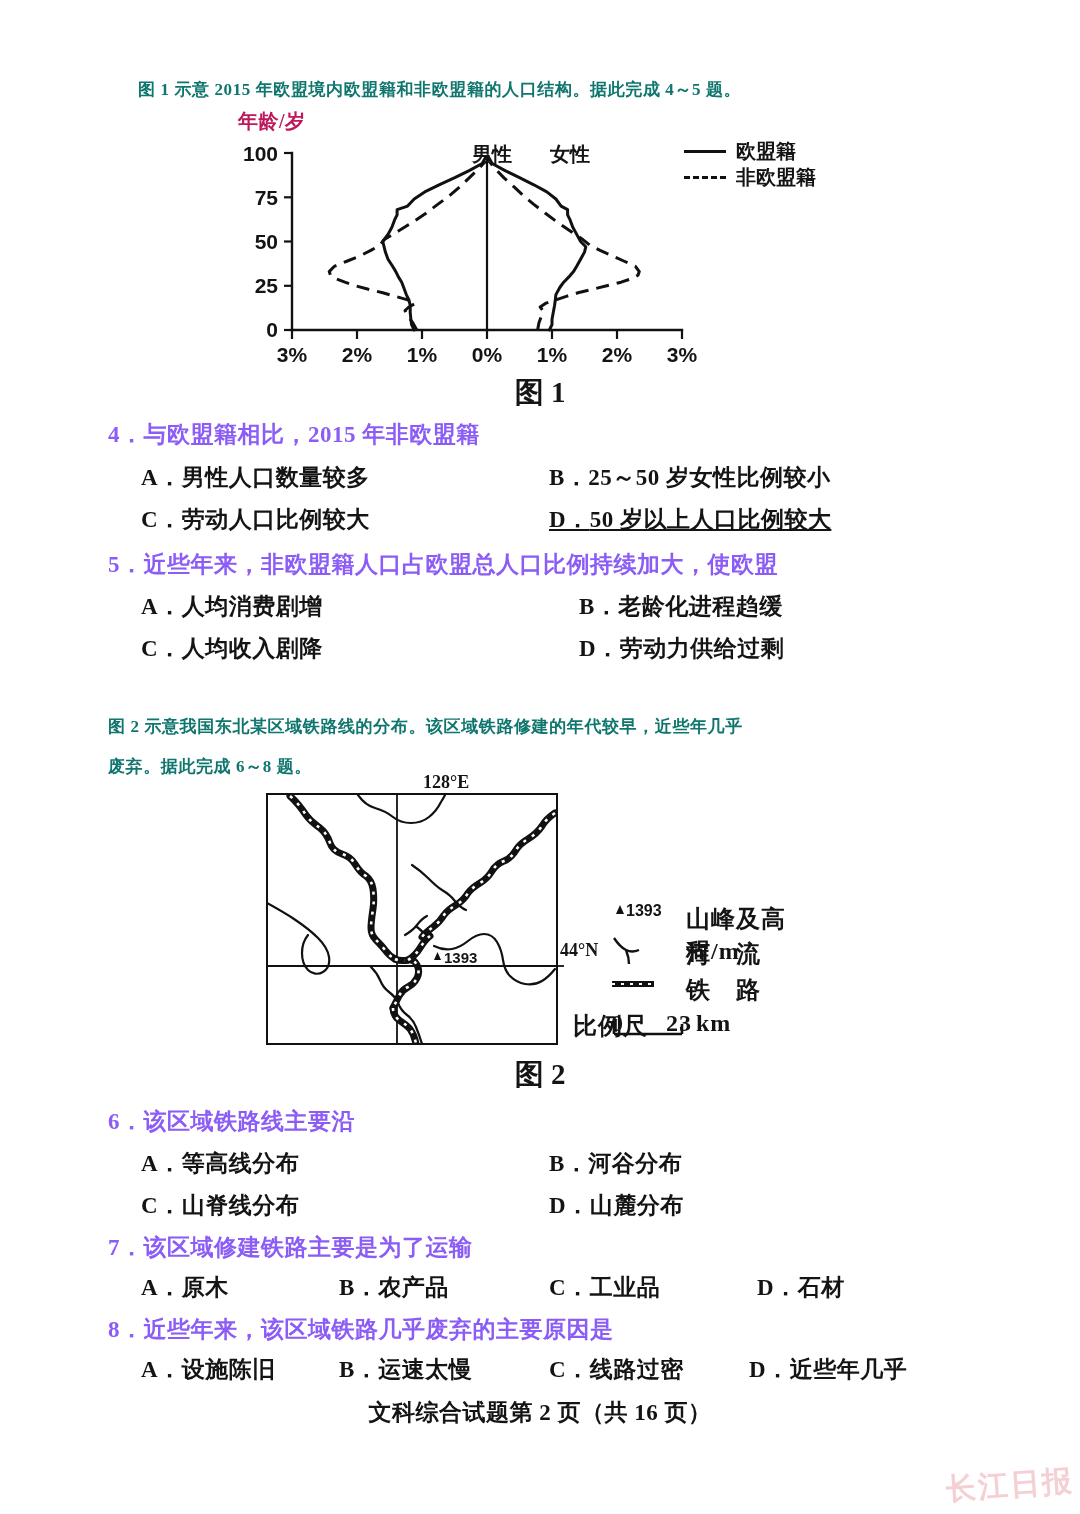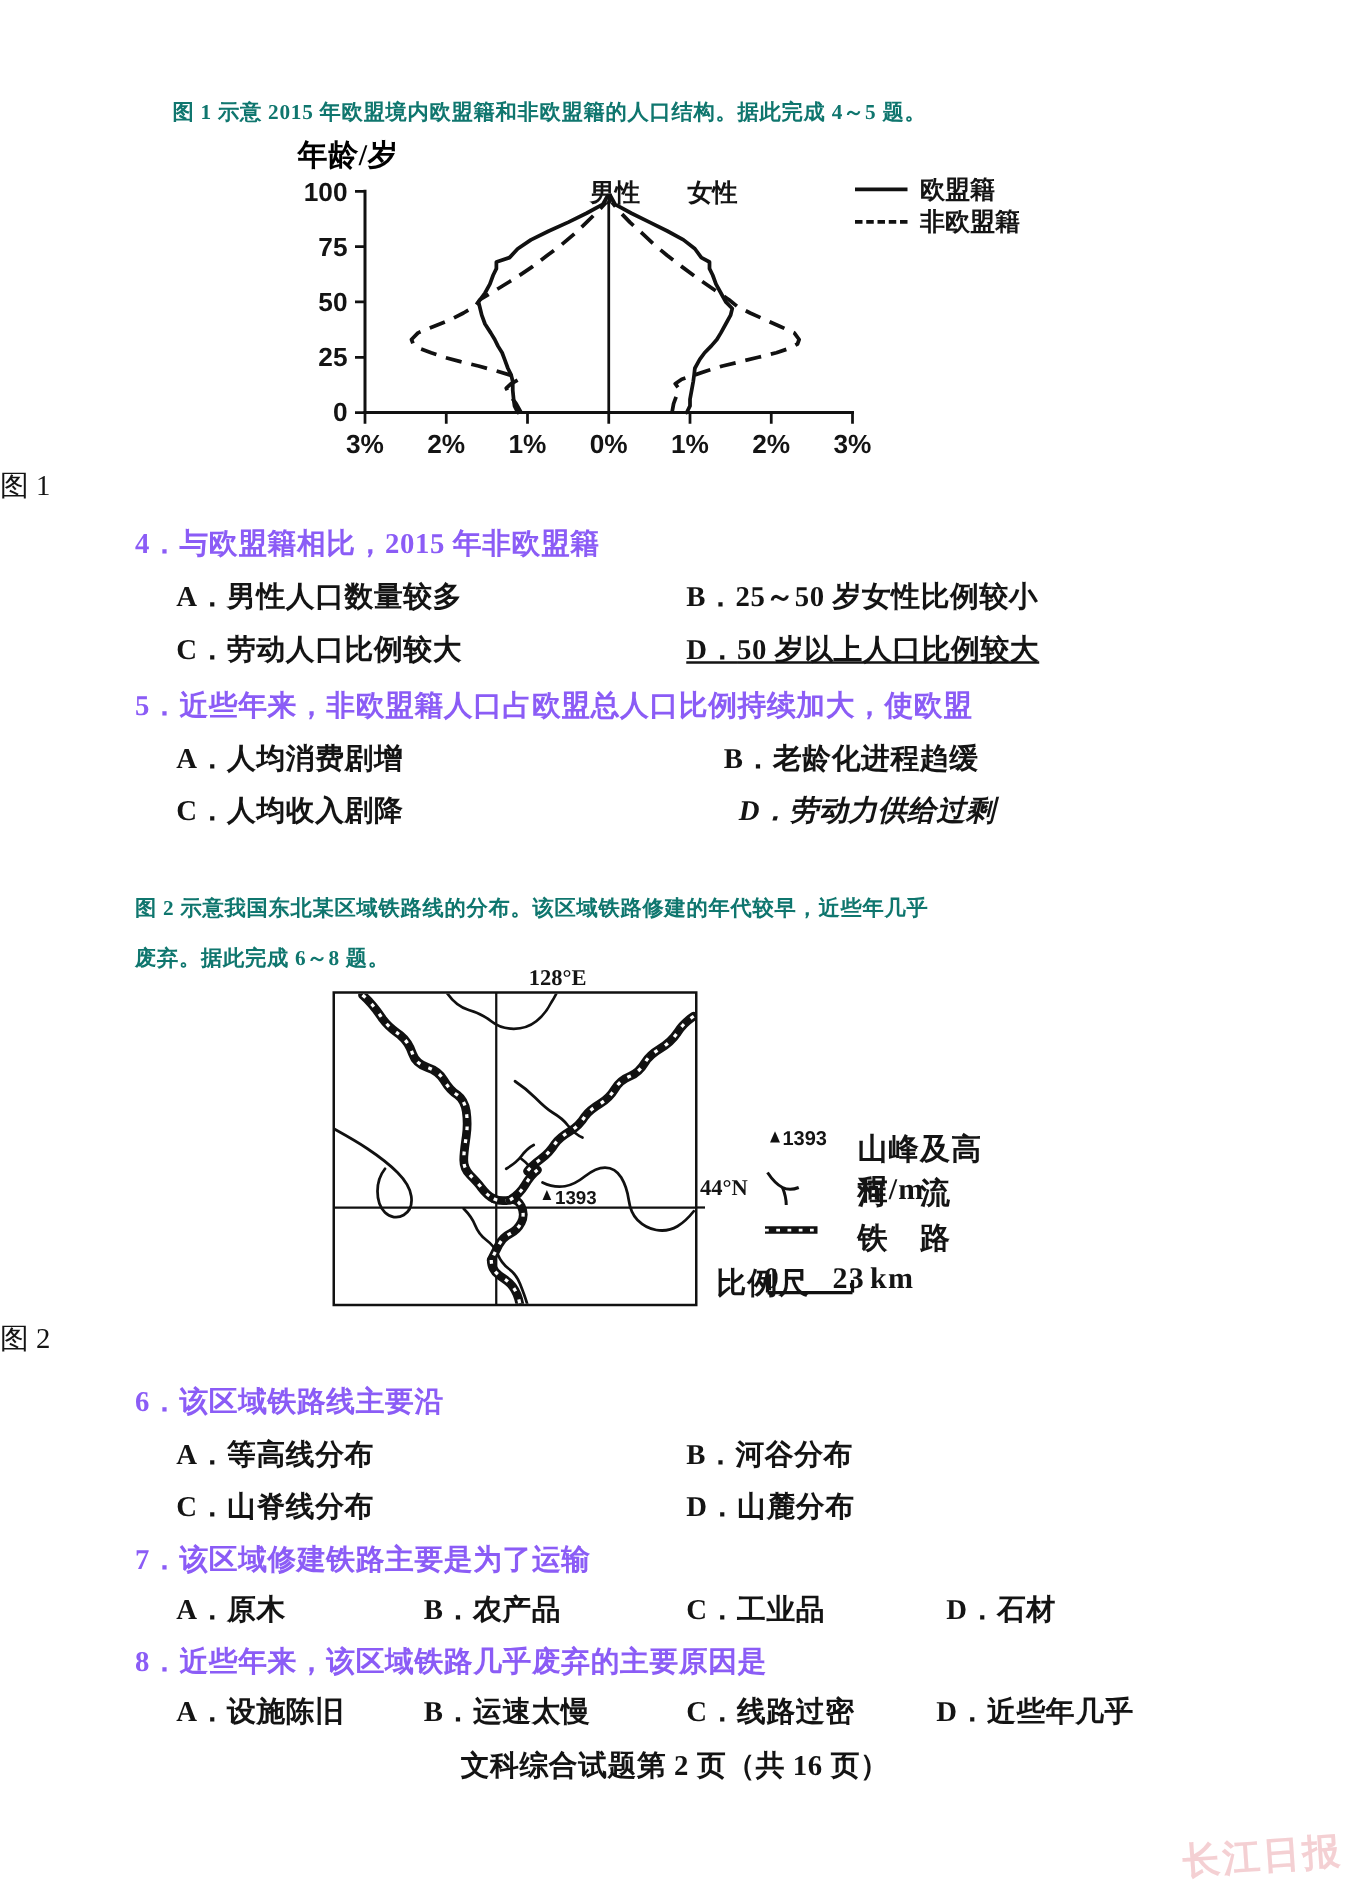--- a/index.html
+++ b/index.html
@@ -48,24 +48,24 @@
     font-size: 23px;
     line-height: 34px;
     letter-spacing: 0.5px;
     color: #141414;
     font-weight: 600;
     white-space: nowrap;
   }
 
   .figcap {
     position: absolute;
-    font-size: 23px;
-    font-weight: 400;
-    color: #141414;
-    text-align: left;
+    font-size: 29px;
+    font-weight: 700;
+    color: #141414;
+    text-align: center;
   }
 
   .footer {
     position: absolute;
     left: 0;
     right: 0;
     text-align: center;
     font-size: 23px;
     font-weight: 600;
     color: #141414;
@@ -77,23 +77,23 @@
     position: absolute;
     left: 232px;
     top: 108px;
     width: 600px;
     height: 265px;
   }
   .axis-label-y {
     position: absolute;
     left: 6px;
     top: 0px;
-    font-size: 24px;
-    font-weight: 700;
-    color: #000000;
+    font-size: 20px;
+    font-weight: 700;
+    color: #be185d;
     letter-spacing: 0.5px;
     text-align: right;
   }
   .pyramid-svg { position: absolute; left: 0; top: 0; }
 
   .legend-box {
     position: absolute;
     left: 452px;
     top: 30px;
     font-size: 20px;
@@ -275,21 +275,21 @@
   </div>
   <div class="opt" style="left:141px; top:590px;">
     <span>A．</span><span>人均消费剧增</span>
   </div>
   <div class="opt" style="left:579px; top:590px;">
     <span>B．</span><span>老龄化进程趋缓</span>
   </div>
   <div class="opt" style="left:141px; top:632px;">
     <span>C．</span><span>人均收入剧降</span>
   </div>
-  <div class="opt" style="left:591px; top:632px;font-style:italic;">
+  <div class="opt" style="left:579px; top:632px;">
     <span>D．</span><span>劳动力供给过剩</span>
   </div>
 
   <div class="intro" style="left:108px; top:707px; width:900px;">图 2 示意我国东北某区域铁路线的分布。该区域铁路修建的年代较早，近些年几乎</div>
   <div class="intro" style="left:108px; top:747px; width:900px;">废弃。据此完成 6～8 题。</div>
 
   <div class="fig2">
     <div class="maplabel" style="left:124px; top:0px;margin-left:37px;">128°E</div>
     <div class="maplabel" style="left:298px; top:168px;">44°N</div>
 

